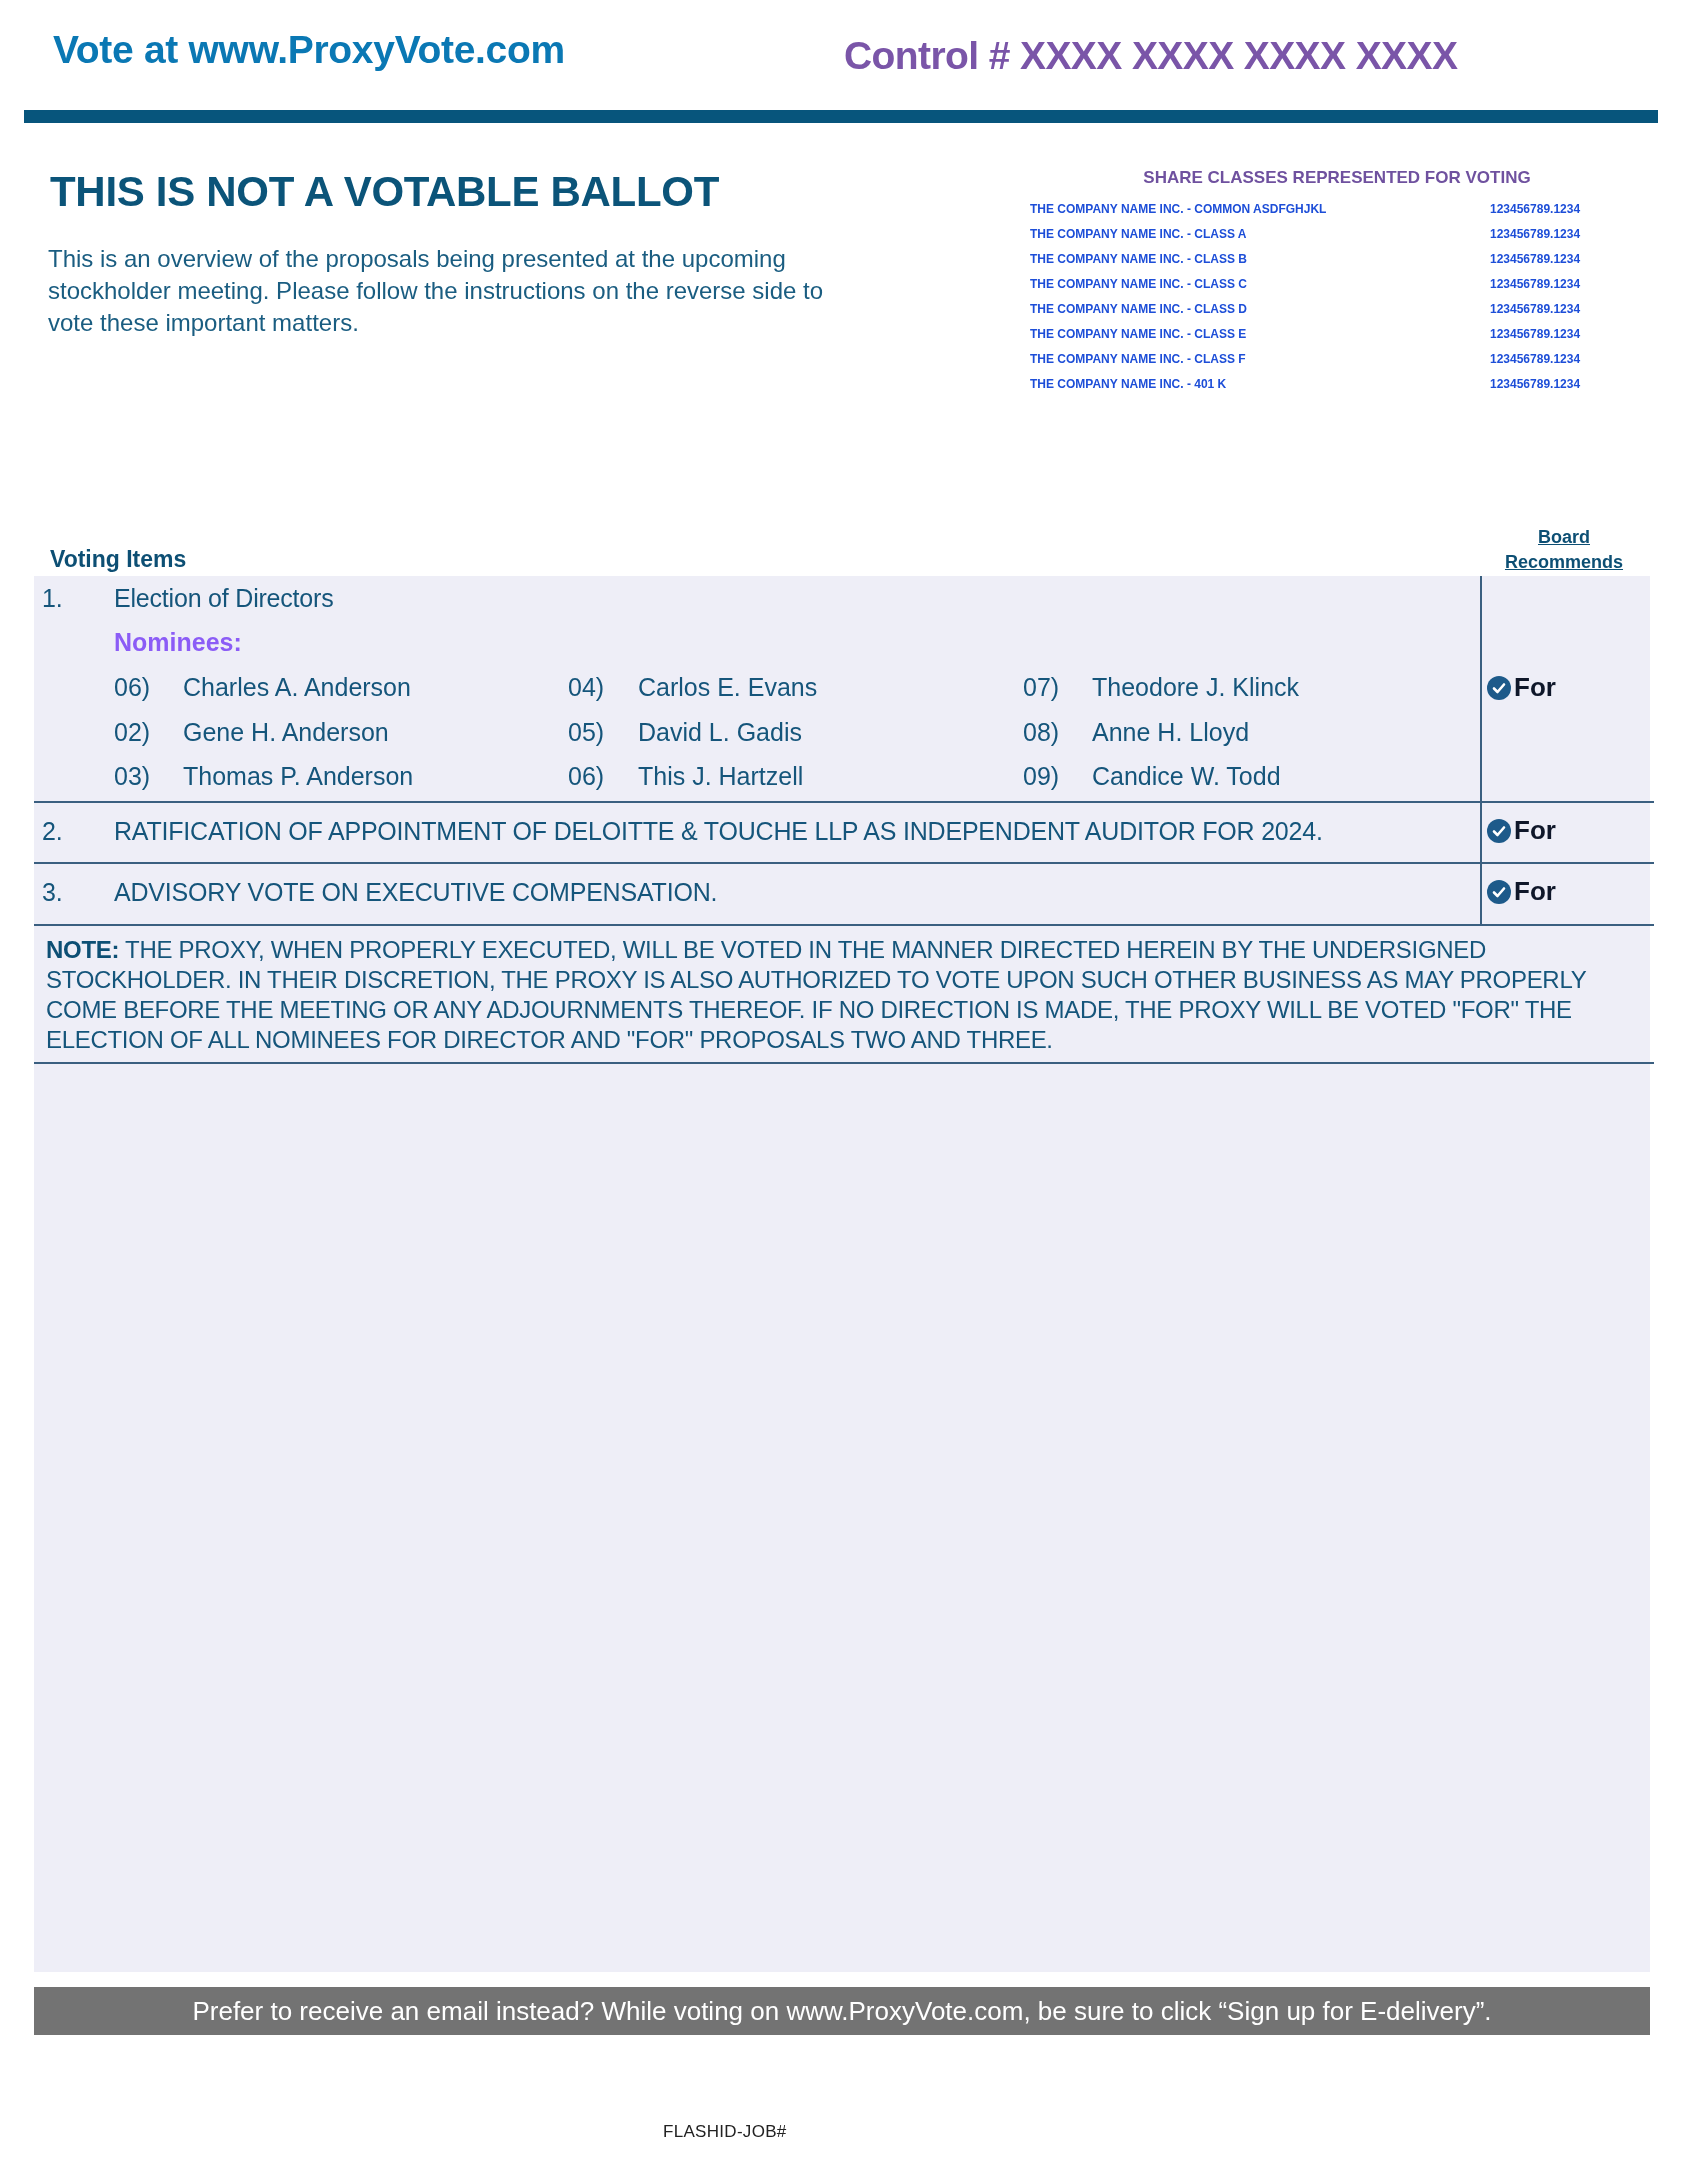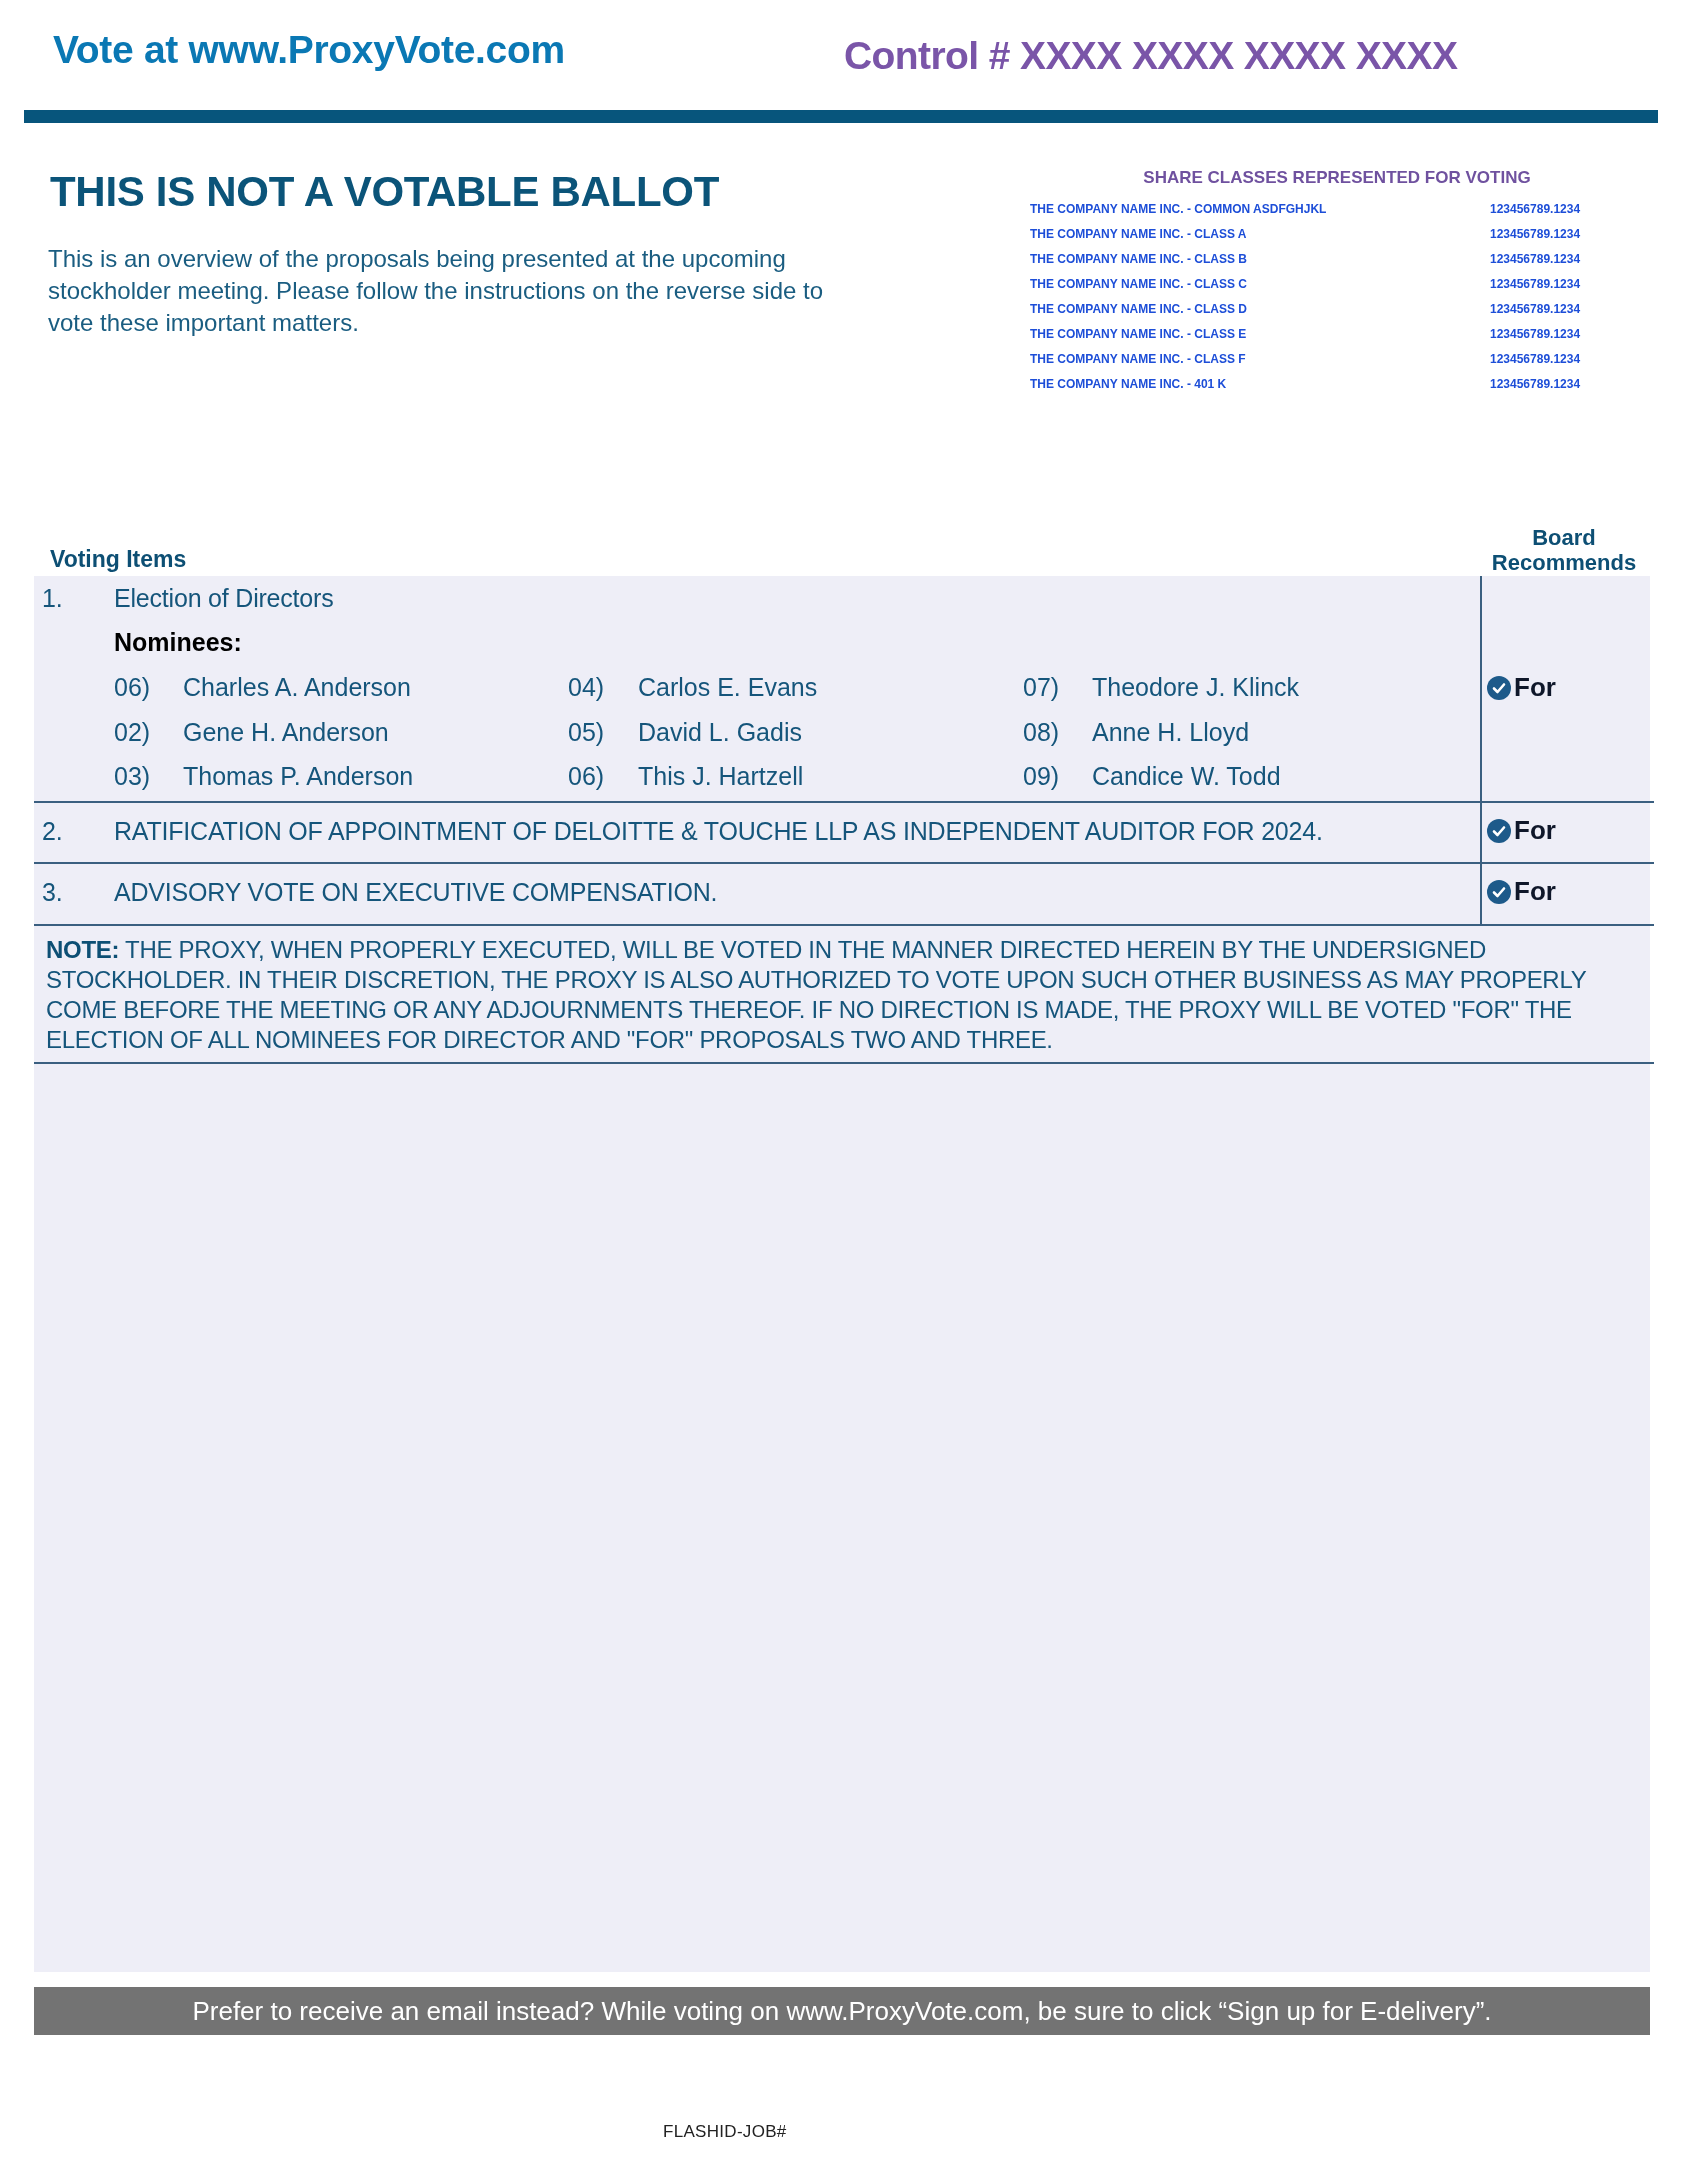--- a/index.html
+++ b/index.html
@@ -15,29 +15,29 @@
   .intro { left:48px; top:243px; width:792px; font-size:24px; line-height:32px; color:#1a5d81; font-weight:normal; }
 
   .share-box { left:1030px; top:168px; width:634px; color:#6d4d9e; }
   .share-title { text-align:center; font-size:17px; font-weight:bold; width:614px; margin-left:0px; color:#6f519f; }
   .share-row { display:flex; font-size:12px; font-weight:bold; line-height:25px; color:#1d4ed8; }
   .share-row .n { width:460px; white-space:nowrap; }
   .share-row .v { width:158px; }
   .share-rows { margin-top:9px; }
 
   .voting-items-hdr { left:50px; top:546px; font-size:23px; font-weight:bold; color:#0d4f74; }
-  .board-hdr { left:1480px; top:525px; width:168px; text-align:center; font-size:22px; font-weight:bold; line-height:25px; color:#0d4f74; }
+  .board-hdr { left:1480px; top:525px; width:168px; text-align:center; font-size:18px; font-weight:bold; line-height:25px; color:#0d4f74;text-decoration:underline; }
 
   .panel { left:34px; top:576px; width:1616px; height:1396px; background:#eeeef7; }
   .vsep { left:1480px; top:576px; width:2px; height:348px; background:#3a5f80; }
   .hline { left:34px; height:2px; width:1620px; background:#3a5f80; }
 
   .txt { color:#15557b; font-size:25px; letter-spacing:-0.2px; }
   .num { left:42px; }
-  .nom-hdr { left:114px; top:628px; font-size:25px; font-weight:bold; color:#000000; }
+  .nom-hdr { left:114px; top:628px; font-size:25px; font-weight:bold; color:#8b5cf6; }
   .nom-code { font-size:25px; color:#15557b; }
   .nom-name { font-size:25px; color:#15557b; }
 
   .rec { left:1487px; font-size:26px; font-weight:bold; color:#0f172a; display:flex; align-items:center; gap:3px; }
   .check { width:24px; height:24px; border-radius:50%; background:#1d5a8a; display:inline-flex; align-items:center; justify-content:center; }
 
   .note { left:46px; top:935px; width:1594px; font-size:24px; line-height:30px; color:#15557b; letter-spacing:-0.3px; }
   .note b { color:#0d4f74; }
 
   .banner { left:34px; top:1987px; width:1616px; height:48px; background:#737373; color:#ffffff;

